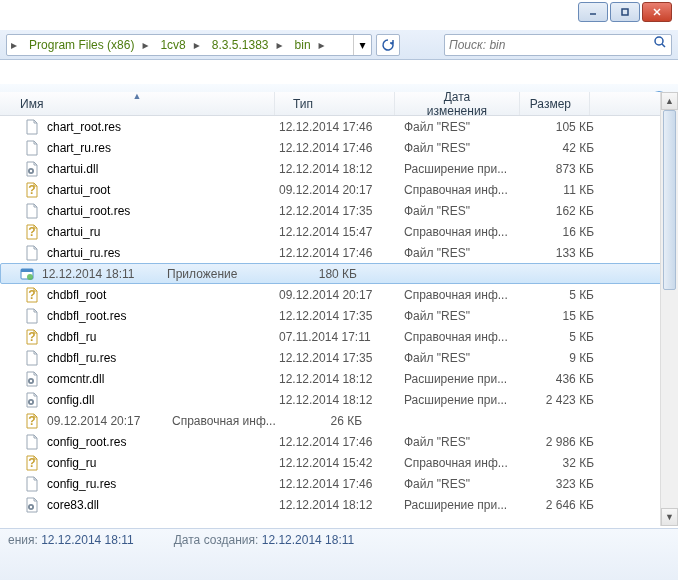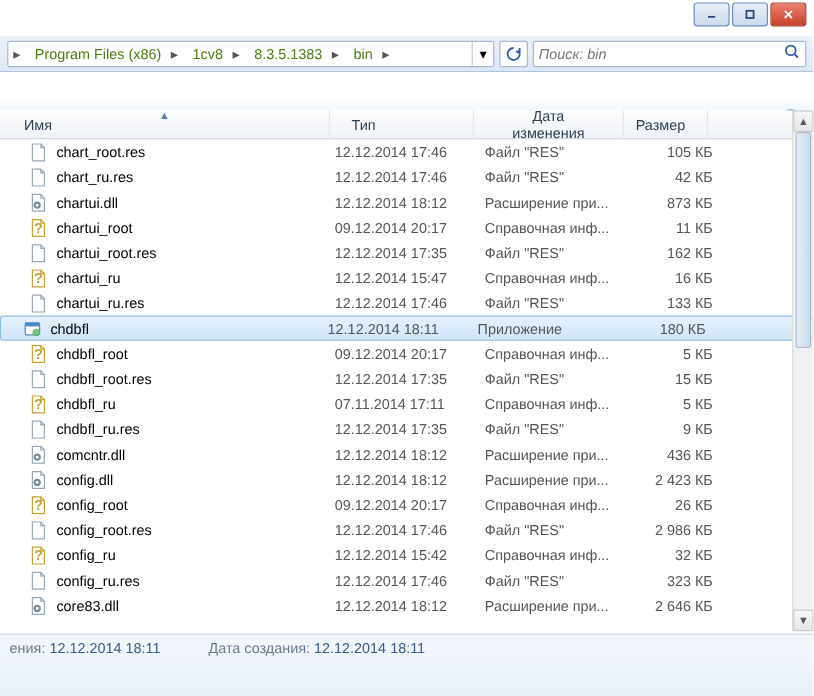--- a/index.html
+++ b/index.html
@@ -10,21 +10,21 @@
 .win-btn.close { background: linear-gradient(#e97e6f,#c8432b); border-color: #9b3a2a; color:#fff; }
 .win-btn svg { width: 10px; height: 10px; }
 
 .address-bar { position: absolute; top: 30px; left: 0; right: 0; height: 30px; display: flex; align-items: center; padding: 0 6px; gap: 4px; background: linear-gradient(#eaf1fb,#dde8f6); border-bottom: 1px solid #b3c4da; }
 .breadcrumb { flex: 1; height: 22px; background: #fff; border: 1px solid #a7b8cf; border-radius: 2px; display: flex; align-items: center; overflow: hidden; }
 .crumb { display: flex; align-items: center; height: 100%; padding: 0 4px 0 8px; color: #4d7c0f; white-space: nowrap; cursor: pointer; }
 .chev { color: #555; padding: 0 4px; }
 .bc-spacer { flex: 1; }
 .bc-dropdown { width: 18px; display:flex; align-items:center; justify-content:center; border-left:1px solid #ccc; height:100%; cursor:pointer; }
 .refresh-btn { width: 24px; height: 22px; background: #fff; border: 1px solid #a7b8cf; border-radius:2px; display:flex; align-items:center; justify-content:center; cursor:pointer; color:#2a5ca8; }
-.search-box { width: 228px; height: 22px; background: #fff; border: 1px solid #a7b8cf; border-radius:2px; display:flex; align-items:center; padding: 0 4px; }
+.search-box { width: 228px; height: 22px; background: #fff; border: 1px solid #a7b8cf; border-radius:2px; display:flex; padding: 0 4px; margin-left: 40px; }
 .search-box input { flex:1; border:none; outline:none; font-style: italic; color:#888; font-size:12px; }
 .search-icon { color:#2a5ca8; cursor:pointer; }
 
 .toolbar { position:absolute; top:60px; left:0; right:0; height:32px; background: linear-gradient(#f7fbff,#e6eef8); border-bottom: 1px solid #c9d6e8; display:flex; align-items:center; padding: 0 10px; gap: 18px; margin-top: 24px; }
 .toolbar .tb-text { color:#1b4e8a; cursor:pointer; }
 .tb-spacer { flex:1; }
 .tb-icon { width:22px; height:22px; display:flex; align-items:center; justify-content:center; cursor:pointer; color:#3a6aa8; border-radius:2px; }
 .help-icon { width:18px; height:18px; border-radius:50%; background: radial-gradient(circle at 30% 30%, #7db6e8, #2a6db8); color:#fff; display:flex; align-items:center; justify-content:center; font-weight:bold; cursor:pointer; }
 
 .header-row { position:absolute; top:92px; left:0; right:18px; height:24px; display:flex; align-items:center; background: linear-gradient(#fdfdfe,#eef2f7); border-bottom:1px solid #d8dde4; color:#2c3e50; }
@@ -237,21 +237,20 @@
       <span class="cell-size">133 КБ</span>
     </div>
     <div class="row selected">
       <span class="icon">
         <svg width="16" height="16" viewBox="0 0 16 16">
           <rect x="2" y="3" width="12" height="10" rx="1" fill="#fff" stroke="#4a8ac8"></rect>
           <rect x="2" y="3" width="12" height="3" fill="#4a8ac8"></rect>
           <circle cx="11" cy="11" r="3" fill="#5ab85a" opacity="0.85"></circle>
         </svg>
       </span>
-      <span class="cell-name">chdbfl</span>
       <span class="cell-date">12.12.2014 18:11</span>
       <span class="cell-type">Приложение</span>
       <span class="cell-size">180 КБ</span>
     </div>
     <div class="row">
       <span class="icon">
         <svg width="14" height="16" viewBox="0 0 14 16">
           <path d="M2 1h7l3 3v11H2z" fill="#fff" stroke="#c9a234"></path>
           <path d="M9 1v3h3" fill="none" stroke="#c9a234"></path>
           <text x="7" y="12" font-size="9" text-anchor="middle" fill="#c9a234" font-weight="bold">?</text>
@@ -328,21 +327,20 @@
       <span class="cell-size">2 423 КБ</span>
     </div>
     <div class="row">
       <span class="icon">
         <svg width="14" height="16" viewBox="0 0 14 16">
           <path d="M2 1h7l3 3v11H2z" fill="#fff" stroke="#c9a234"></path>
           <path d="M9 1v3h3" fill="none" stroke="#c9a234"></path>
           <text x="7" y="12" font-size="9" text-anchor="middle" fill="#c9a234" font-weight="bold">?</text>
         </svg>
       </span>
-      <span class="cell-name">config_root</span>
       <span class="cell-date">09.12.2014 20:17</span>
       <span class="cell-type">Справочная инф...</span>
       <span class="cell-size">26 КБ</span>
     </div>
     <div class="row">
       <span class="icon">
         <svg width="14" height="16" viewBox="0 0 14 16">
           <path d="M2 1h7l3 3v11H2z" fill="#fff" stroke="#9aa7b5"></path>
           <path d="M9 1v3h3" fill="none" stroke="#9aa7b5"></path>
         </svg>

